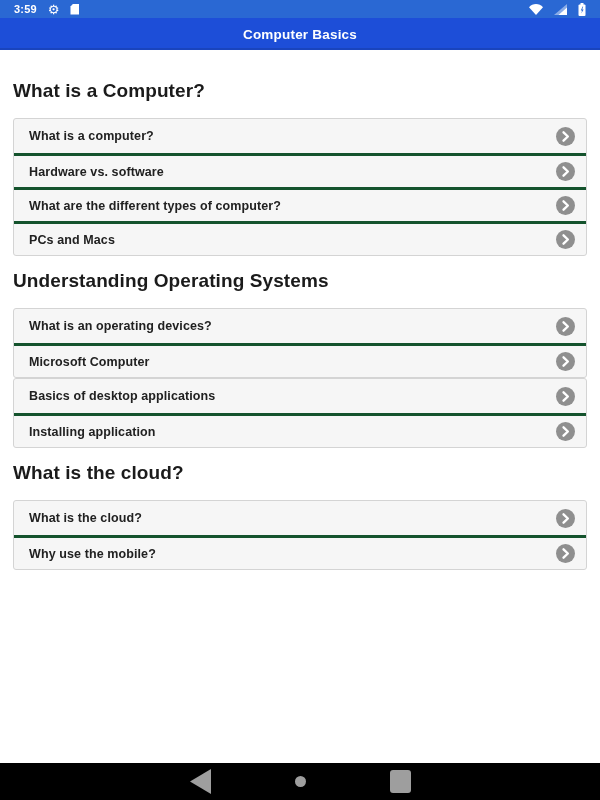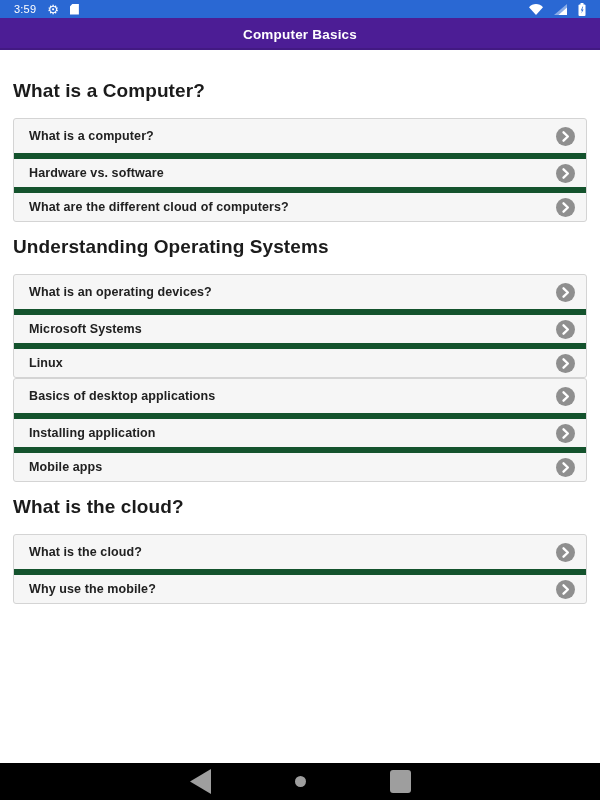--- a/index.html
+++ b/index.html
@@ -9,52 +9,52 @@
     -webkit-font-smoothing:antialiased;
   }
   .screen{position:relative;width:600px;height:800px;overflow:hidden;background:#fff;}
 
   
   .status-bar{
     height:18px;background:#2a68d3;display:flex;align-items:center;
     justify-content:space-between;padding:0 14px;box-sizing:border-box;
   }
   .sb-left,.sb-right{display:flex;align-items:center;gap:11px;}
-  .sb-time{color:#fff;font-size:11px;font-weight:normal;letter-spacing:.2px;text-align:right;}
+  .sb-time{color:#fff;font-size:11px;font-weight:bold;letter-spacing:.2px;text-align:right;}
   .sb-gear{color:#fff;font-size:13px;line-height:13px;}
   .sb-card{
     width:9px;height:11px;background:#fff;
     clip-path:polygon(32% 0,100% 0,100% 100%,0 100%,0 28%);
   }
   .sb-right svg{display:block;}
 
   
   .app-bar{
-    height:32px;background:#4c1d95;display:flex;align-items:center;justify-content:center;
+    height:32px;background:#1d4ed8;display:flex;align-items:center;justify-content:center;
     box-shadow:inset 0 -2px 0 rgba(0,0,0,.12);
   }
   .app-title{color:#fff;font-size:13.5px;font-weight:bold;letter-spacing:.2px;}
 
   
   main{
     position:absolute;top:50px;left:0;width:600px;height:706px;
     overflow:hidden;box-sizing:border-box;padding:16px 13px 0 13px;
   }
   h2.section-heading{
     margin:14px 0 16px 0;font-size:19px;font-weight:bold;color:#1b1b1b;letter-spacing:.1px;
   }
   h2.section-heading:first-child{margin-top:14px;}
   .list-group{
     background:#f6f6f6;border:1px solid #d4d4d4;border-radius:3px;overflow:hidden;
   }
   .list-row{
     display:flex;align-items:center;justify-content:space-between;
     height:34px;padding:0 11px 0 15px;box-sizing:border-box;cursor:pointer;
   }
-  .list-row + .list-row{border-top:6px solid #14532d;}
+  .list-row + .list-row{border-top:3px solid #14532d;}
   .row-label{font-size:12.5px;font-weight:bold;color:#212121;letter-spacing:.1px;}
   .chevron{display:flex;align-items:center;}
 
   
   .nav-bar{
     position:absolute;left:0;bottom:0;width:600px;height:37px;background:#000;
     display:flex;align-items:center;justify-content:center;gap:76px;
   }
   .nav-btn{display:flex;align-items:center;justify-content:center;width:24px;height:26px;cursor:pointer;}
   .nav-home-dot{width:11px;height:11px;border-radius:50%;background:#9e9e9e;}
@@ -112,80 +112,71 @@
         <div class="list-row">
           <span class="row-label">Hardware vs. software</span>
           <span class="chevron">
             <svg width="19" height="19" viewBox="0 0 24 24">
               <circle cx="12" cy="12" r="12" fill="#8f8f8f"></circle>
               <path d="M9.5 6.8 L15 12 L9.5 17.2" stroke="#ffffff" stroke-width="3" fill="none" stroke-linecap="round" stroke-linejoin="round"></path>
             </svg>
           </span>
         </div>
         <div class="list-row">
-          <span class="row-label">What are the different cloud of computers?</span>
+          <span class="row-label">What are the different types of computer?</span>
+          <span class="chevron">
+            <svg width="19" height="19" viewBox="0 0 24 24">
+              <circle cx="12" cy="12" r="12" fill="#8f8f8f"></circle>
+              <path d="M9.5 6.8 L15 12 L9.5 17.2" stroke="#ffffff" stroke-width="3" fill="none" stroke-linecap="round" stroke-linejoin="round"></path>
+            </svg>
+          </span>
+        </div>
+        <div class="list-row">
+          <span class="row-label">PCs and Macs</span>
           <span class="chevron">
             <svg width="19" height="19" viewBox="0 0 24 24">
               <circle cx="12" cy="12" r="12" fill="#8f8f8f"></circle>
               <path d="M9.5 6.8 L15 12 L9.5 17.2" stroke="#ffffff" stroke-width="3" fill="none" stroke-linecap="round" stroke-linejoin="round"></path>
             </svg>
           </span>
         </div>
       </div>
       <h2 class="section-heading">Understanding Operating Systems</h2>
       <div class="list-group">
         <div class="list-row">
           <span class="row-label">What is an operating devices?</span>
           <span class="chevron">
             <svg width="19" height="19" viewBox="0 0 24 24">
               <circle cx="12" cy="12" r="12" fill="#8f8f8f"></circle>
               <path d="M9.5 6.8 L15 12 L9.5 17.2" stroke="#ffffff" stroke-width="3" fill="none" stroke-linecap="round" stroke-linejoin="round"></path>
             </svg>
           </span>
         </div>
         <div class="list-row">
-          <span class="row-label">Microsoft Systems</span>
-          <span class="chevron">
-            <svg width="19" height="19" viewBox="0 0 24 24">
-              <circle cx="12" cy="12" r="12" fill="#8f8f8f"></circle>
-              <path d="M9.5 6.8 L15 12 L9.5 17.2" stroke="#ffffff" stroke-width="3" fill="none" stroke-linecap="round" stroke-linejoin="round"></path>
-            </svg>
-          </span>
-        </div>
-        <div class="list-row">
-          <span class="row-label">Linux</span>
+          <span class="row-label">Microsoft Computer</span>
           <span class="chevron">
             <svg width="19" height="19" viewBox="0 0 24 24">
               <circle cx="12" cy="12" r="12" fill="#8f8f8f"></circle>
               <path d="M9.5 6.8 L15 12 L9.5 17.2" stroke="#ffffff" stroke-width="3" fill="none" stroke-linecap="round" stroke-linejoin="round"></path>
             </svg>
           </span>
         </div>
       </div>
       <div class="list-group">
         <div class="list-row">
           <span class="row-label">Basics of desktop applications</span>
           <span class="chevron">
             <svg width="19" height="19" viewBox="0 0 24 24">
               <circle cx="12" cy="12" r="12" fill="#8f8f8f"></circle>
               <path d="M9.5 6.8 L15 12 L9.5 17.2" stroke="#ffffff" stroke-width="3" fill="none" stroke-linecap="round" stroke-linejoin="round"></path>
             </svg>
           </span>
         </div>
         <div class="list-row">
           <span class="row-label">Installing application</span>
-          <span class="chevron">
-            <svg width="19" height="19" viewBox="0 0 24 24">
-              <circle cx="12" cy="12" r="12" fill="#8f8f8f"></circle>
-              <path d="M9.5 6.8 L15 12 L9.5 17.2" stroke="#ffffff" stroke-width="3" fill="none" stroke-linecap="round" stroke-linejoin="round"></path>
-            </svg>
-          </span>
-        </div>
-        <div class="list-row">
-          <span class="row-label">Mobile apps</span>
           <span class="chevron">
             <svg width="19" height="19" viewBox="0 0 24 24">
               <circle cx="12" cy="12" r="12" fill="#8f8f8f"></circle>
               <path d="M9.5 6.8 L15 12 L9.5 17.2" stroke="#ffffff" stroke-width="3" fill="none" stroke-linecap="round" stroke-linejoin="round"></path>
             </svg>
           </span>
         </div>
       </div>
       <h2 class="section-heading">What is the cloud?</h2>
       <div class="list-group">

